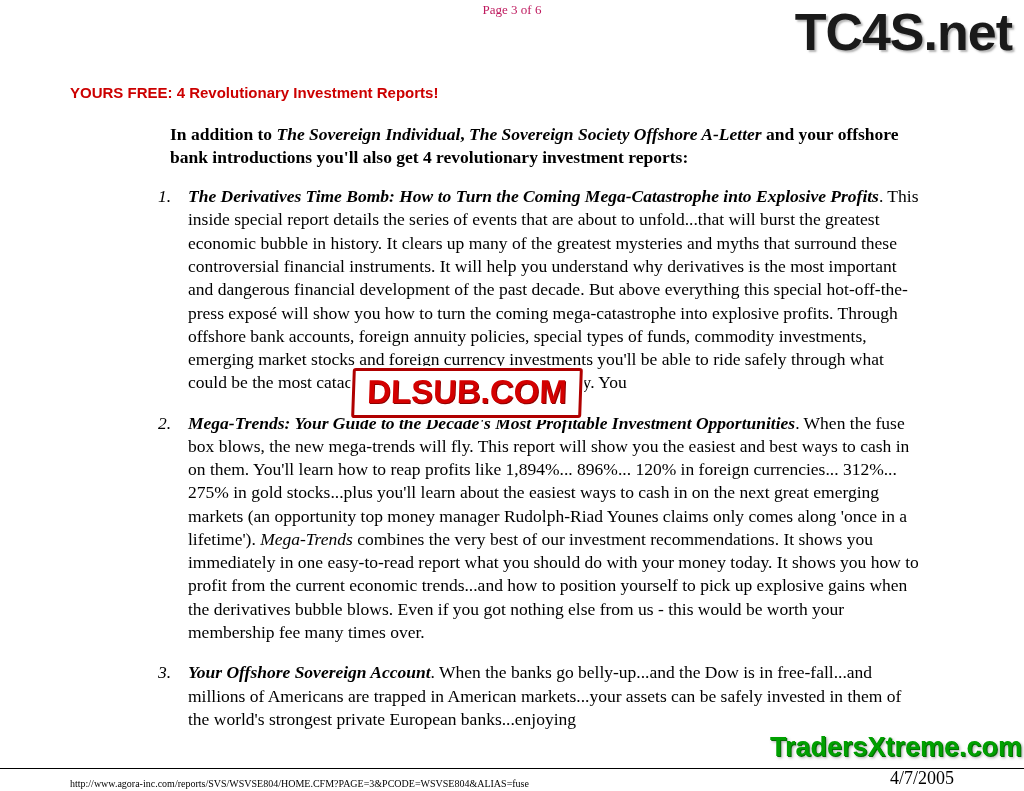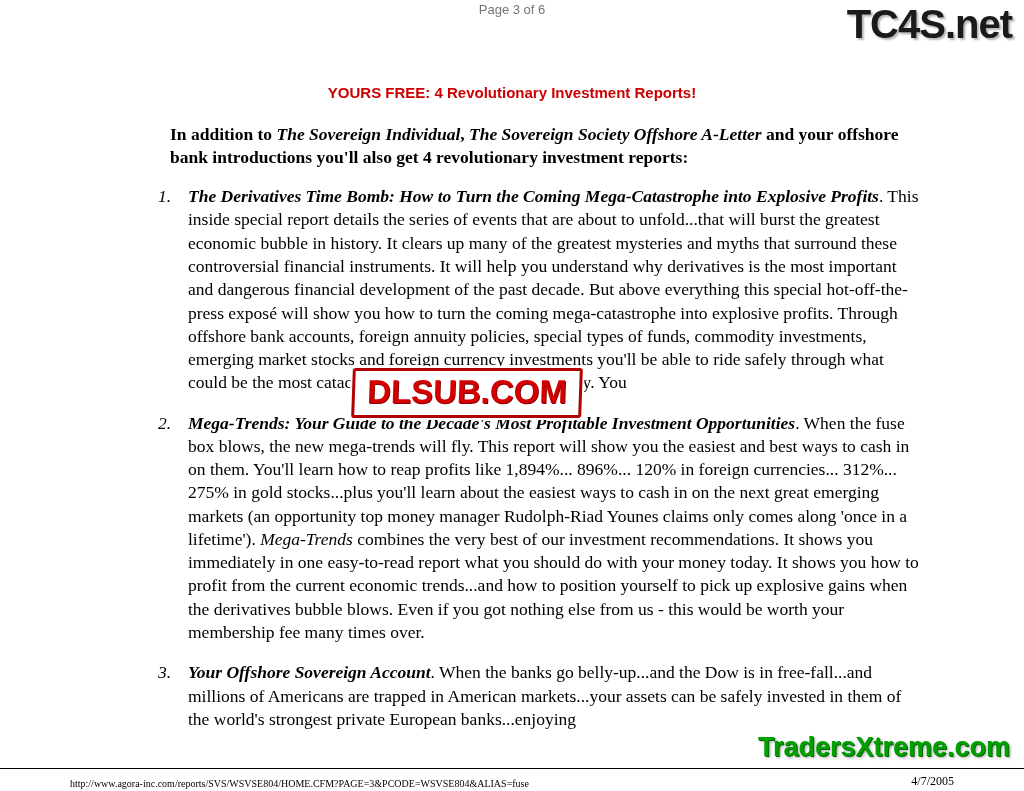--- a/index.html
+++ b/index.html
@@ -23,47 +23,46 @@
   }
 
   
   .page-number {
     position: absolute;
     top: 2px;
     left: 0;
     right: 0;
     text-align: center;
     font-size: 13px;
-    font-family: Liberation Sans, sans-serif;
-    color: #737373;
+    font-family: Liberation Serif, serif;
+    color: #be185d;
   }
 
   .brand-tc4s {
     position: absolute;
     top: 2px;
     right: 12px;
     font-family: "Liberation Sans", sans-serif;
     font-weight: bold;
-    font-size: 40px;
+    font-size: 52px;
     letter-spacing: -1px;
     color: #1a1a1a;
     text-shadow: 2px 2px 2px rgba(120,120,120,0.55);
   }
 
   
   .content {
     position: absolute;
     top: 72px;
     left: 0;
     right: 0;
     padding: 0 70px 0 70px;
   }
 
   .headline {
-    text-align: center;
     color: #cc0000;
     font-family: "Liberation Sans", sans-serif;
     font-weight: bold;
     font-size: 15px;
     margin: 12px 0 22px 0;
   }
 
   .intro {
     font-size: 17.5px;
     font-weight: bold;
@@ -122,21 +121,21 @@
     padding: 2px 12px 4px 12px;
     text-shadow: 1px 1px 0 #8a0000;
     box-shadow: 0 0 0 2px #ffffff;
     transform: skewX(-2deg);
   }
 
   
   .brand-tx {
     position: absolute;
     bottom: 28px;
-    right: 14px;
+    right: 2px;
     font-family: "Liberation Sans", sans-serif;
     font-weight: bold;
     font-size: 27px;
     color: #00a000;
     text-shadow: 1px 1px 0 #046b04, 2px 2px 3px rgba(80,80,80,0.5);
     margin-left: 40px;
   }
 
   .footer-rule {
     position: absolute;
@@ -152,21 +151,21 @@
     bottom: 2px;
     left: 70px;
     font-size: 10px;
     font-family: "Liberation Serif", serif;
   }
 
   .footer-date {
     position: absolute;
     bottom: 2px;
     right: 70px;
-    font-size: 12px;
+    font-size: 18px;
     font-family: "Liberation Serif", serif;
   }
 </style>
 </head>
 <body>
 
 <div class="page">
 
   <div class="page-number">Page 3 of 6</div>
 

